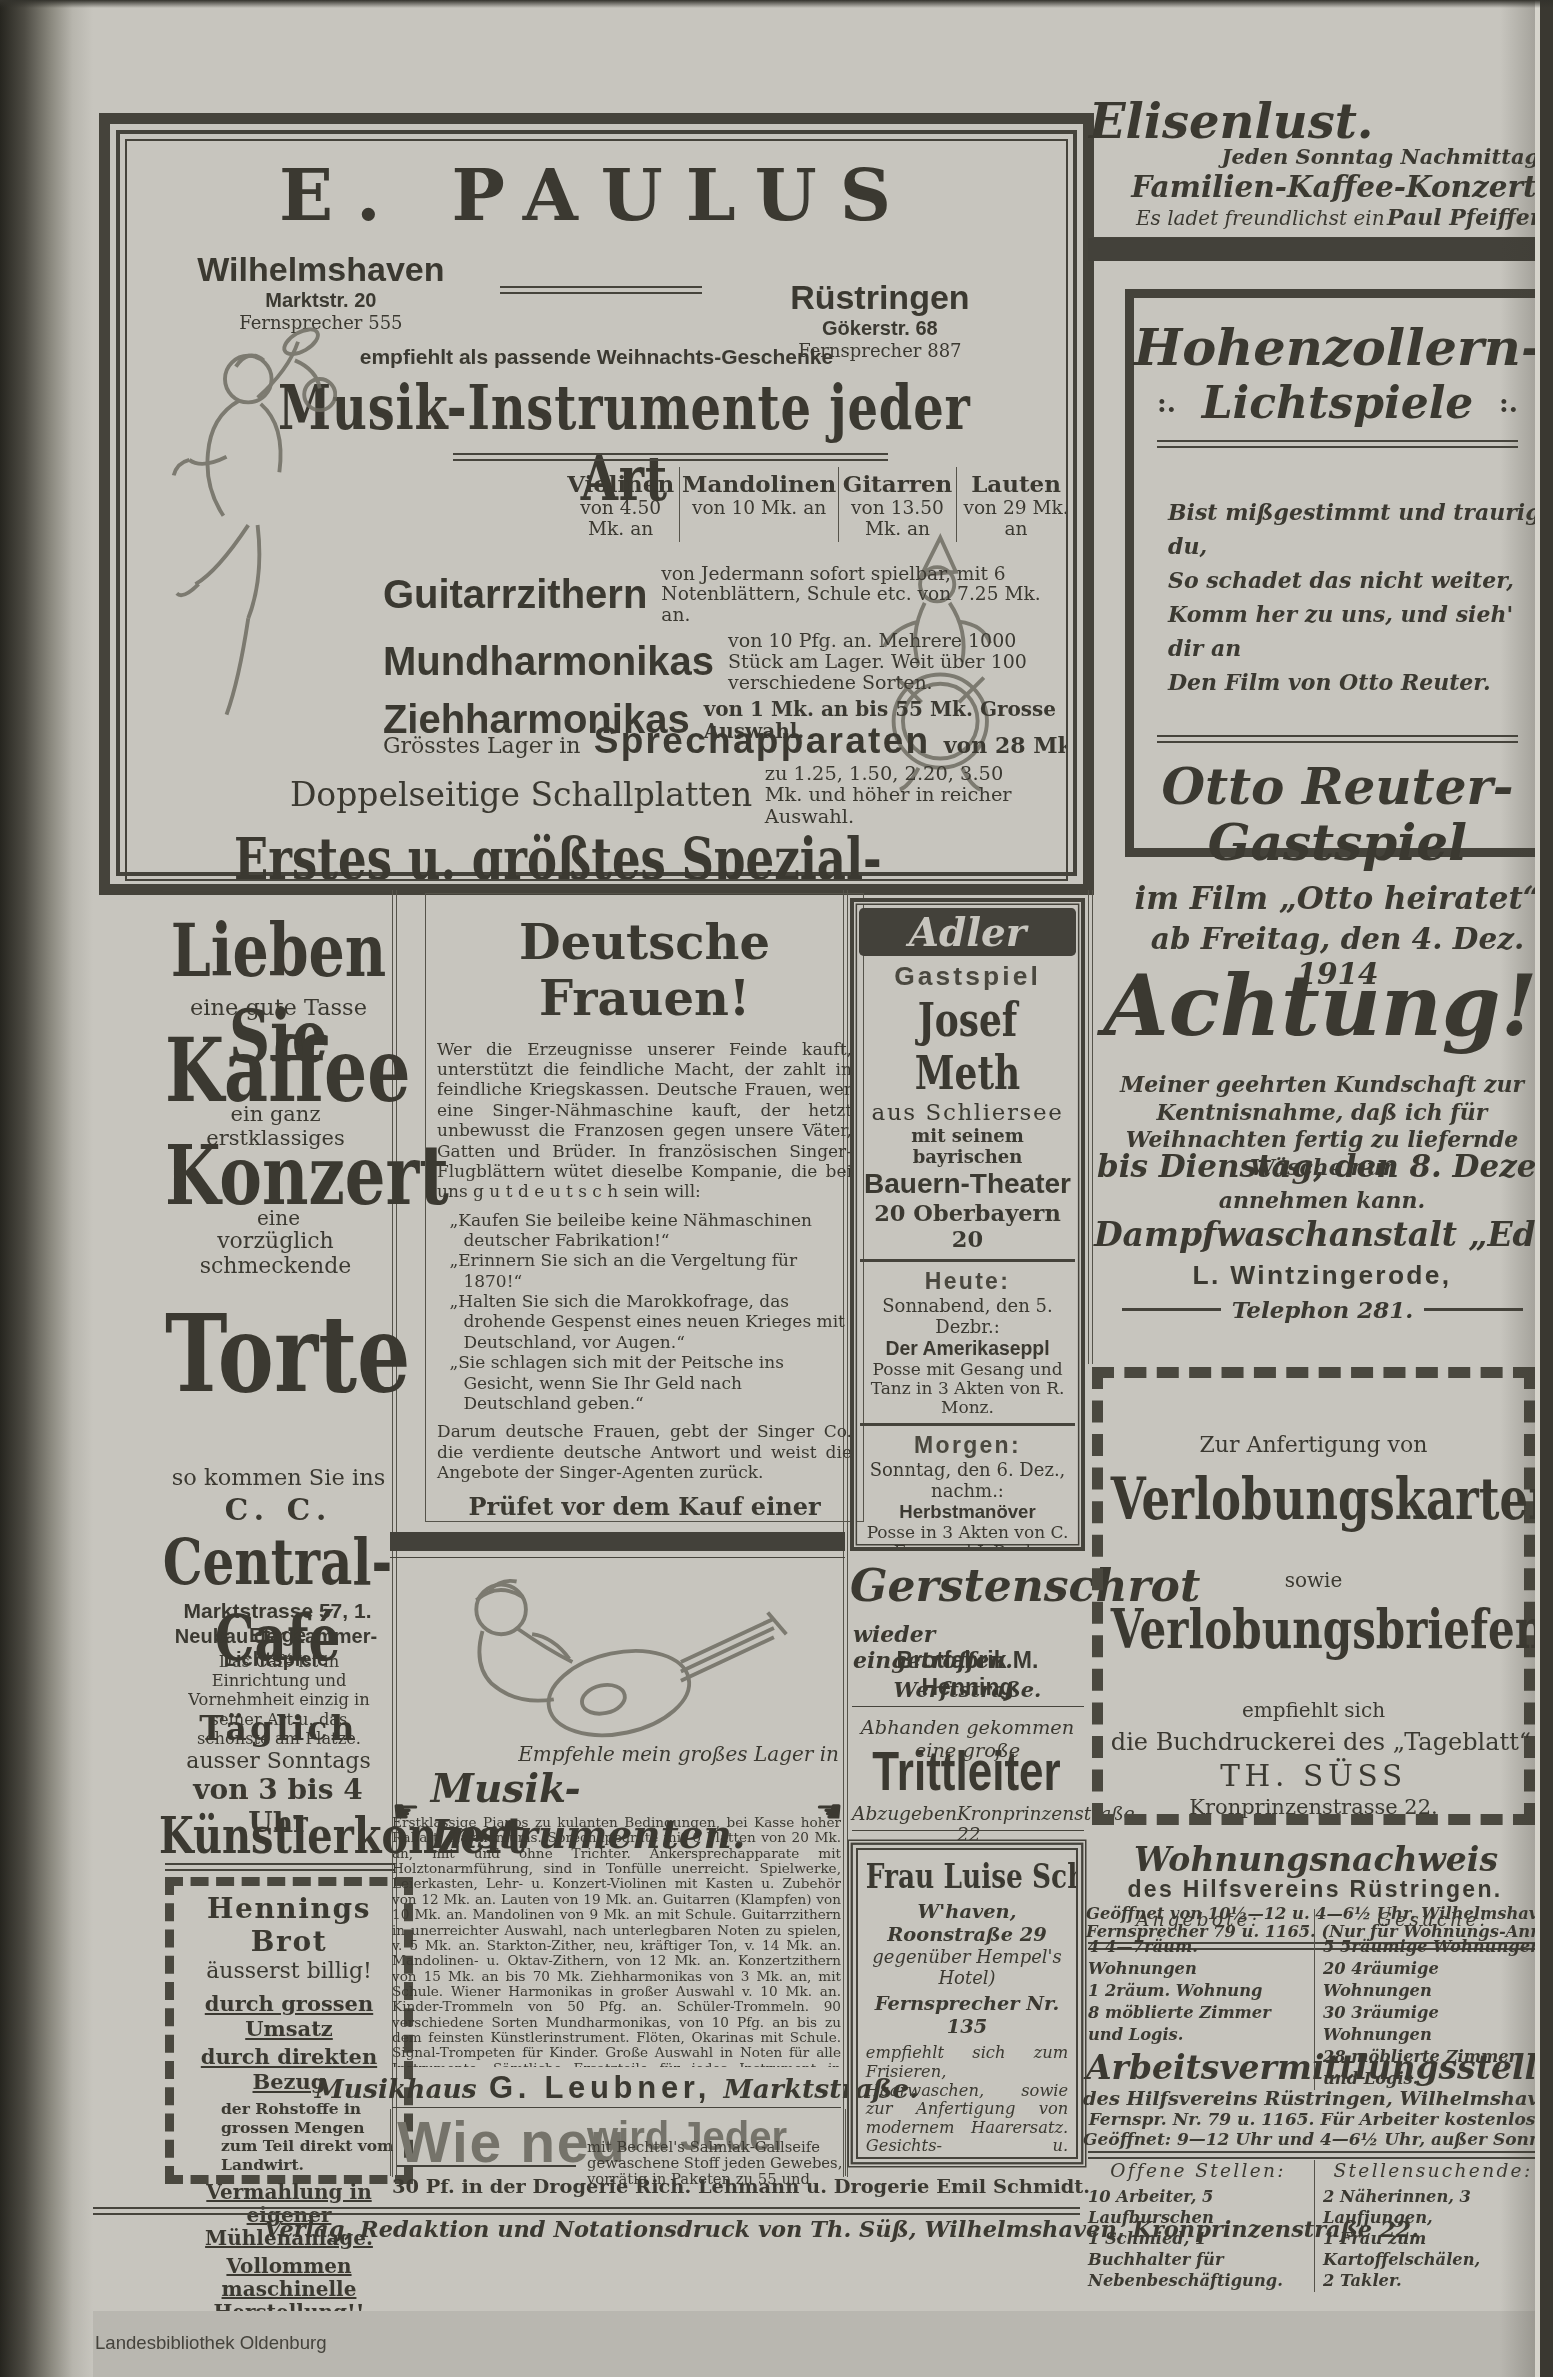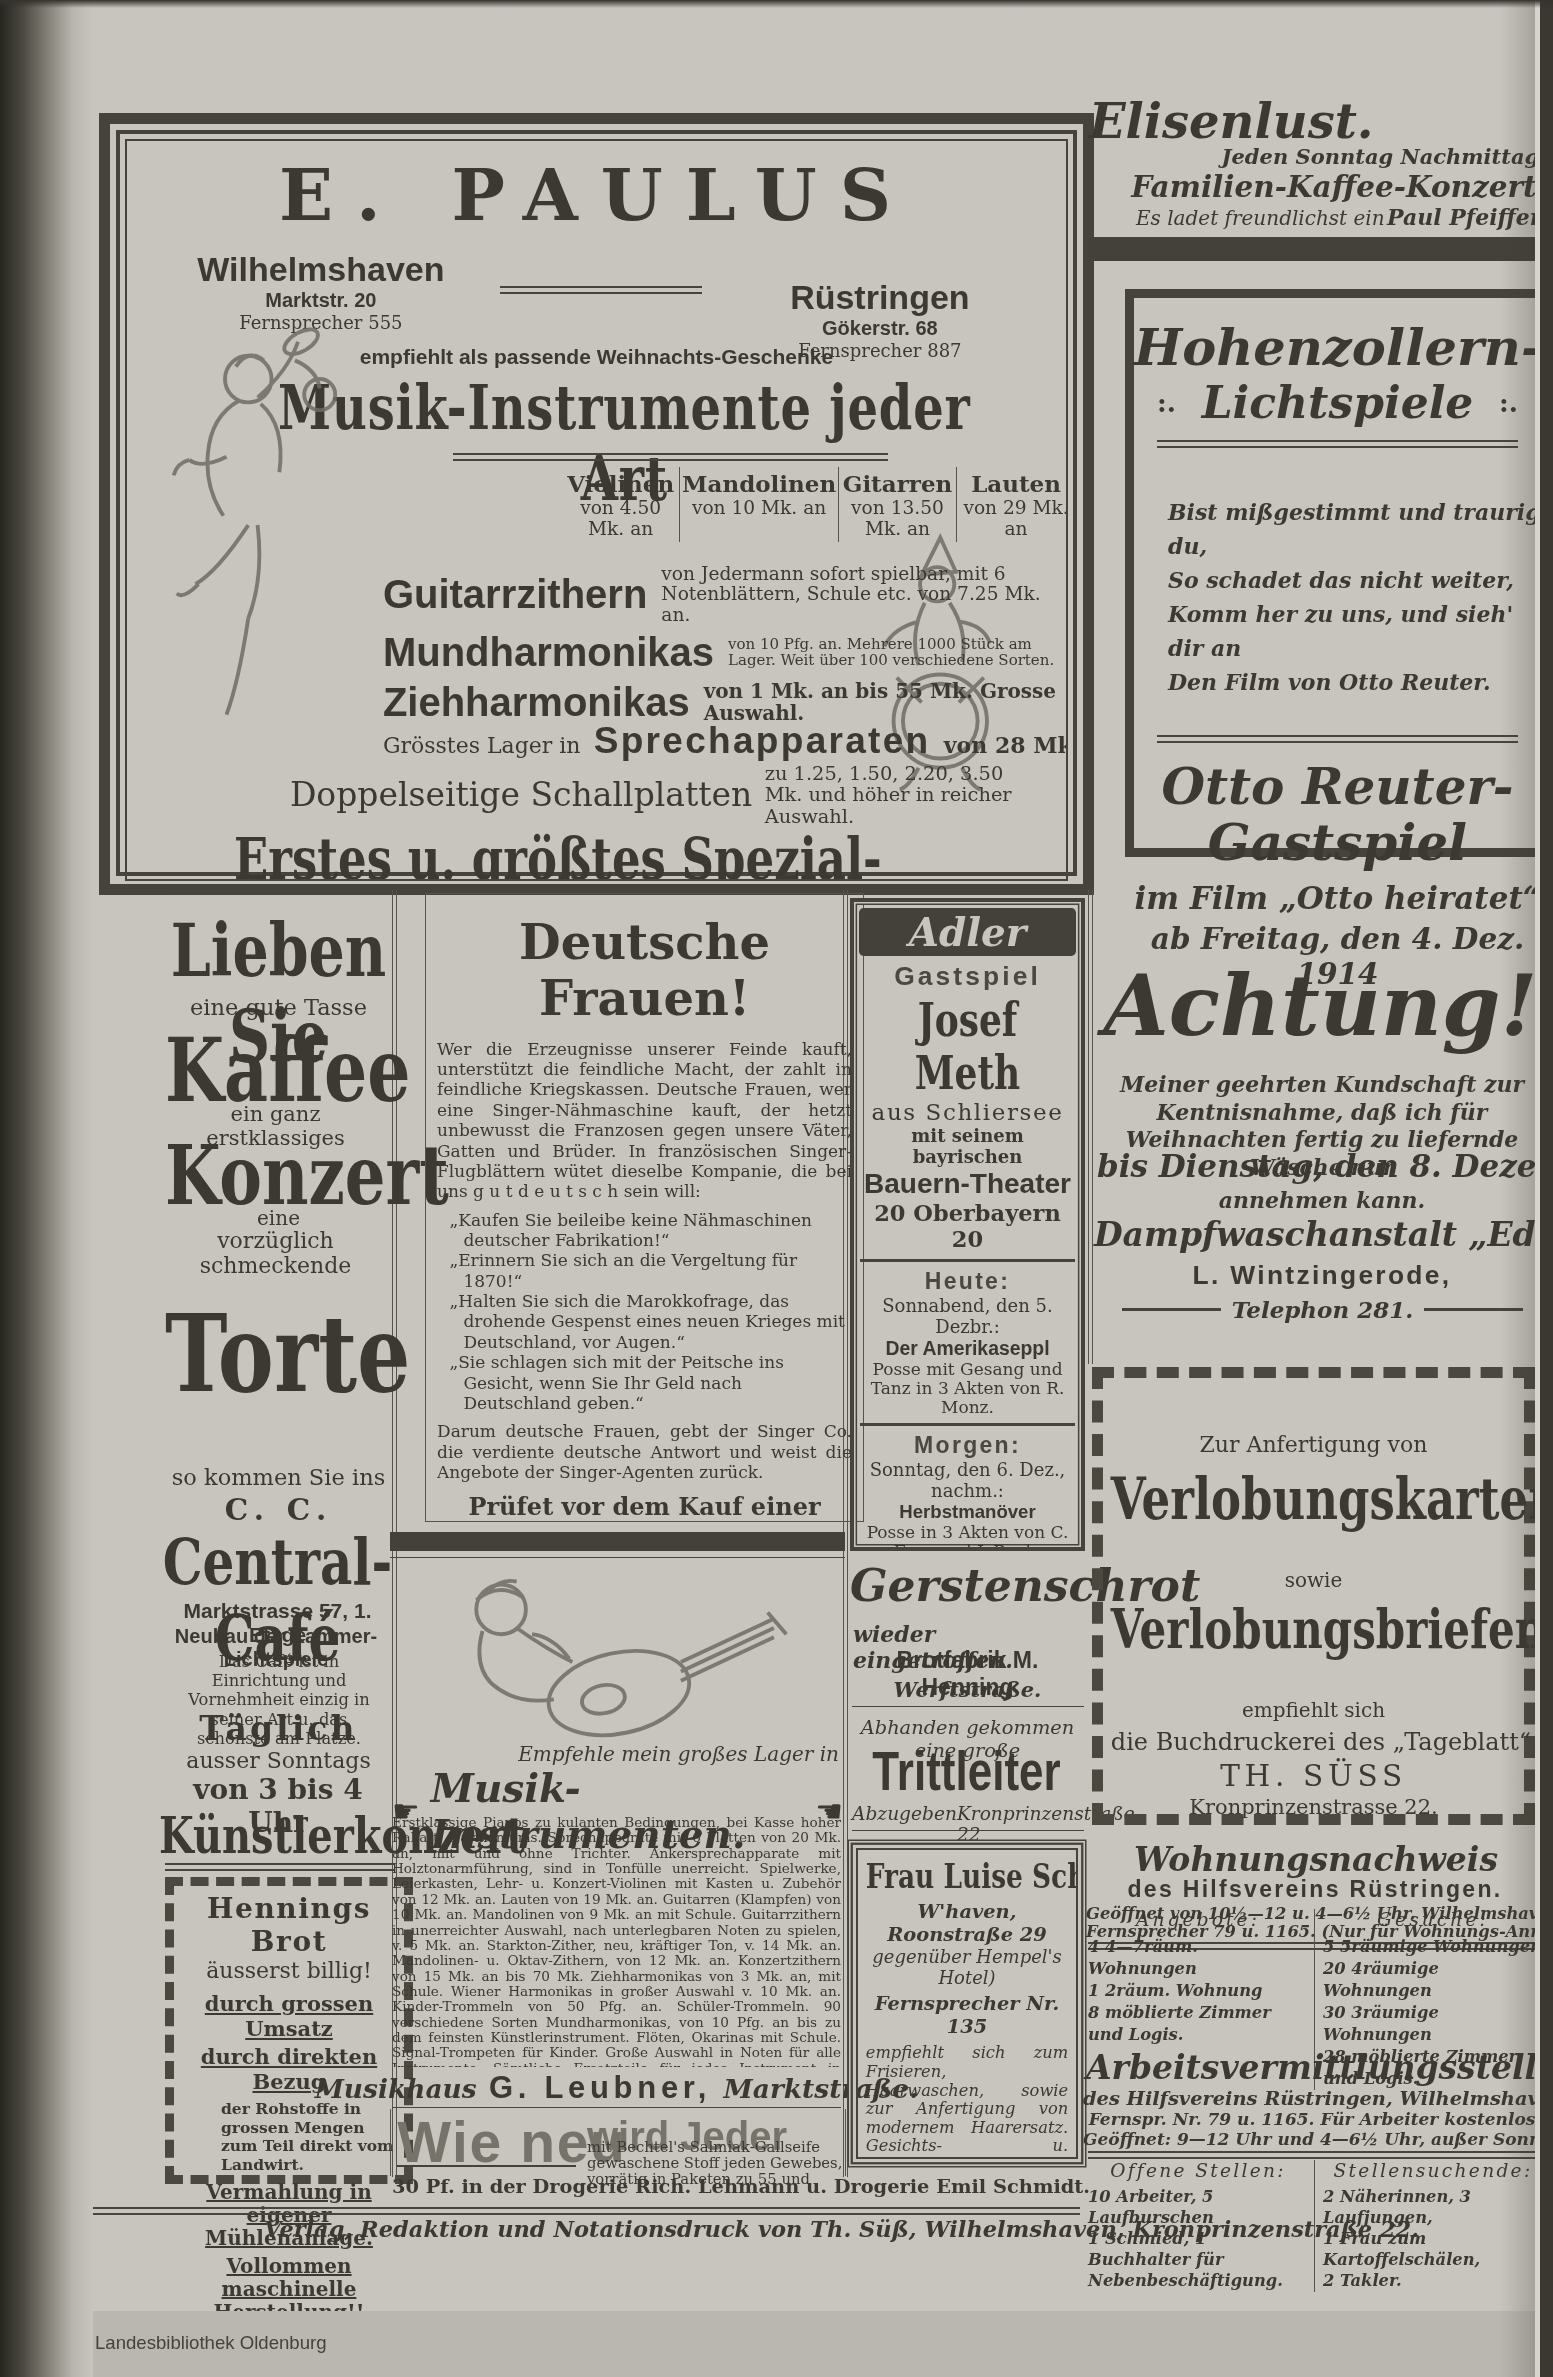--- a/index.html
+++ b/index.html
@@ -119,21 +119,21 @@
           </div>
         </div>
 
         <div class="abs" style="left:256px;top:423px;width:691px;">
           <div style="display:flex;align-items:center;margin-bottom:4.7px;">
             <div class="sans b" style="font-size:40px;white-space:nowrap;">Guitarrzithern</div>
             <div style="font-size:18.6px;margin-left:14px;line-height:1.1;">von Jedermann sofort spielbar, mit 6 Notenblättern, Schule etc. von 7.25 Mk. an.</div>
           </div>
           <div style="display:flex;align-items:center;margin-bottom:4.7px;">
             <div class="sans b" style="font-size:40px;white-space:nowrap;">Mundharmonikas</div>
-            <div style="font-size:15px;margin-left:14px;line-height:1.1;">von 10 Pfg. an. Mehrere 1000 Stück am Lager. Weit über 100 verschiedene Sorten.</div>
+            <div style="font-size:19px;margin-left:14px;line-height:1.1;">von 10 Pfg. an. Mehrere 1000 Stück am Lager. Weit über 100 verschiedene Sorten.</div>
           </div>
           <div style="display:flex;align-items:center;">
             <div class="sans b" style="font-size:40px;white-space:nowrap;">Ziehharmonikas</div>
             <div class="b" style="font-size:20px;margin-left:14px;line-height:1.1;">von 1 Mk. an bis 55 Mk. Grosse Auswahl.</div>
           </div>
         </div>
 
         <div class="abs" style="left:256px;top:579px;width:699px;white-space:nowrap;">
           <span style="font-size:22px;">Grösstes Lager in</span>
           <span class="sans b" style="font-size:37px;letter-spacing:2.3px;margin:0 9.3px;">Sprechapparaten</span>

